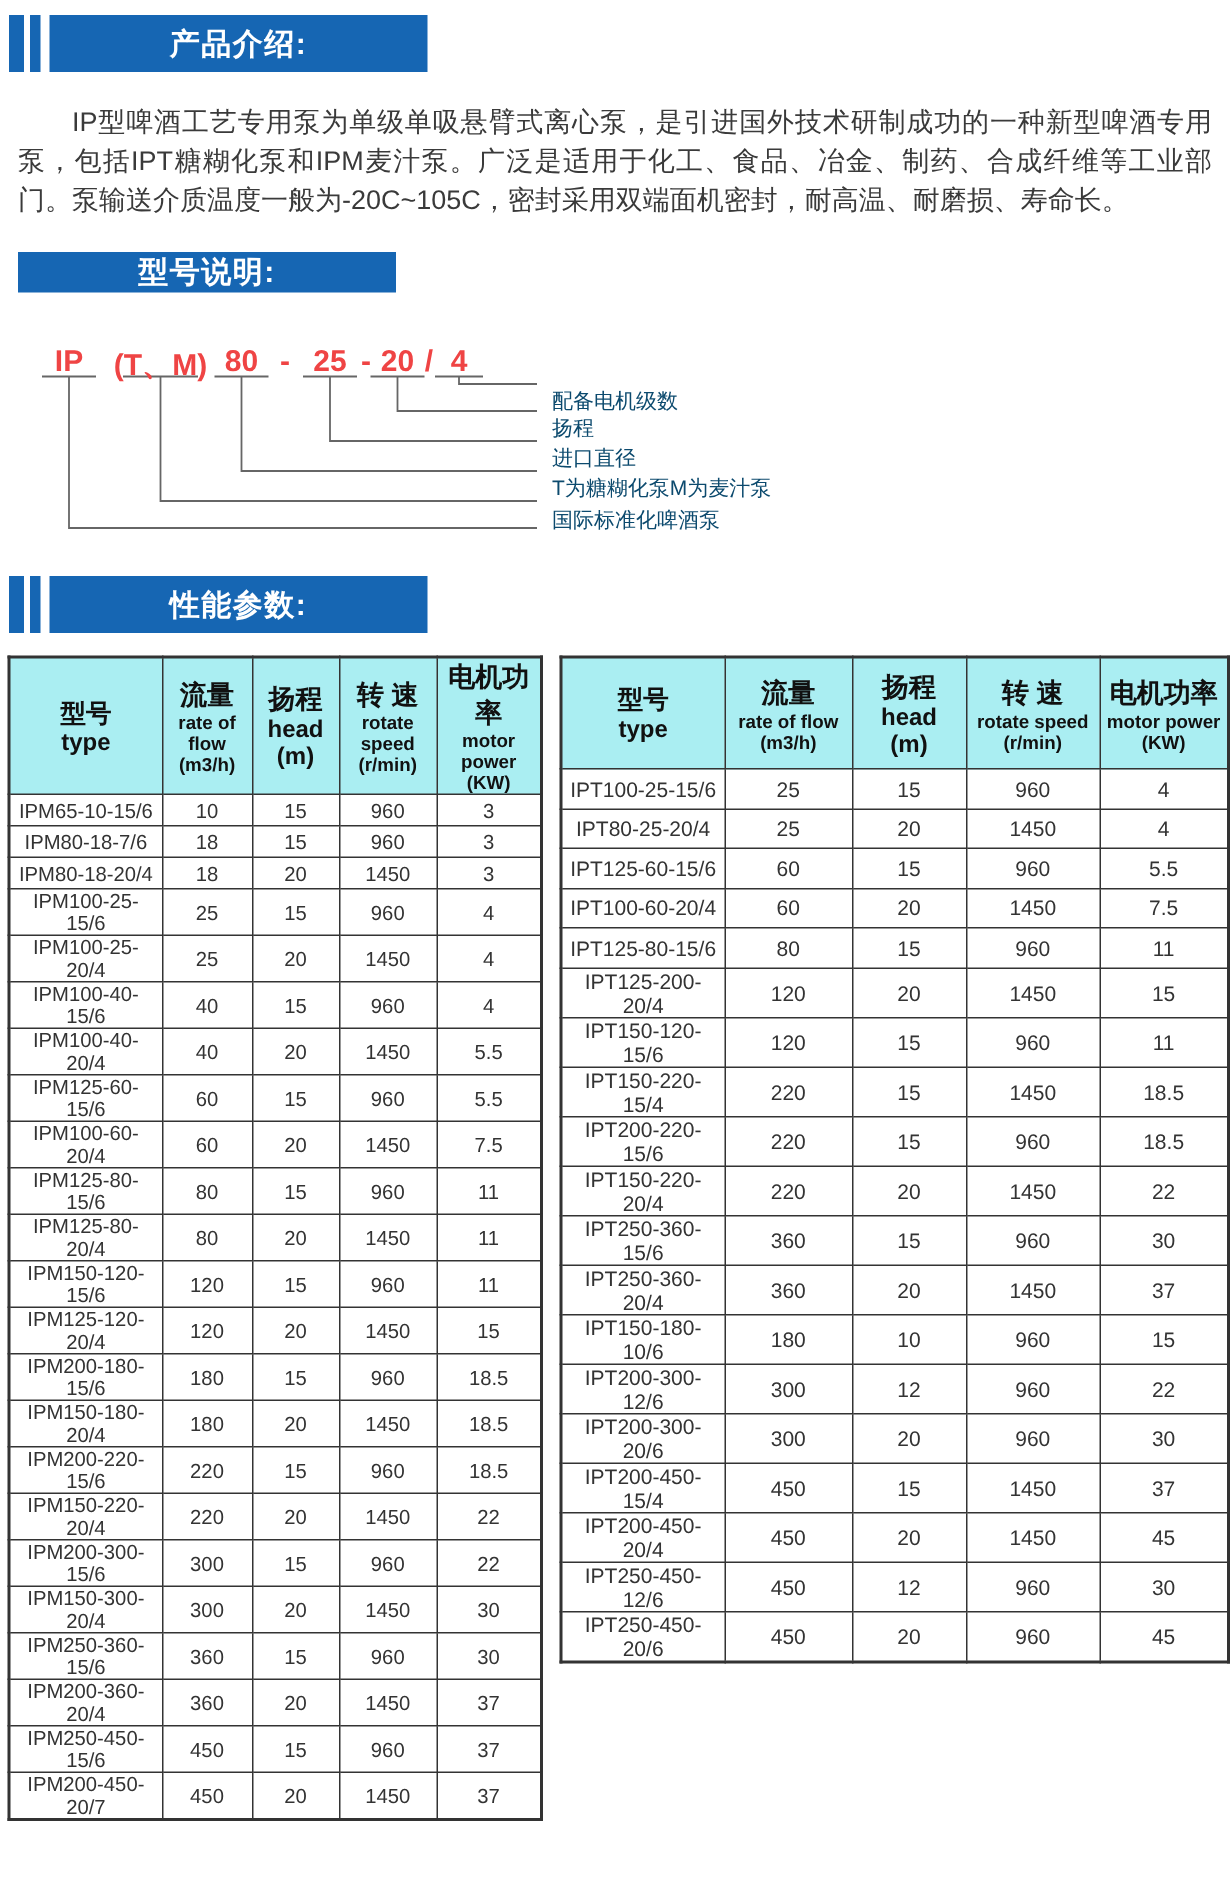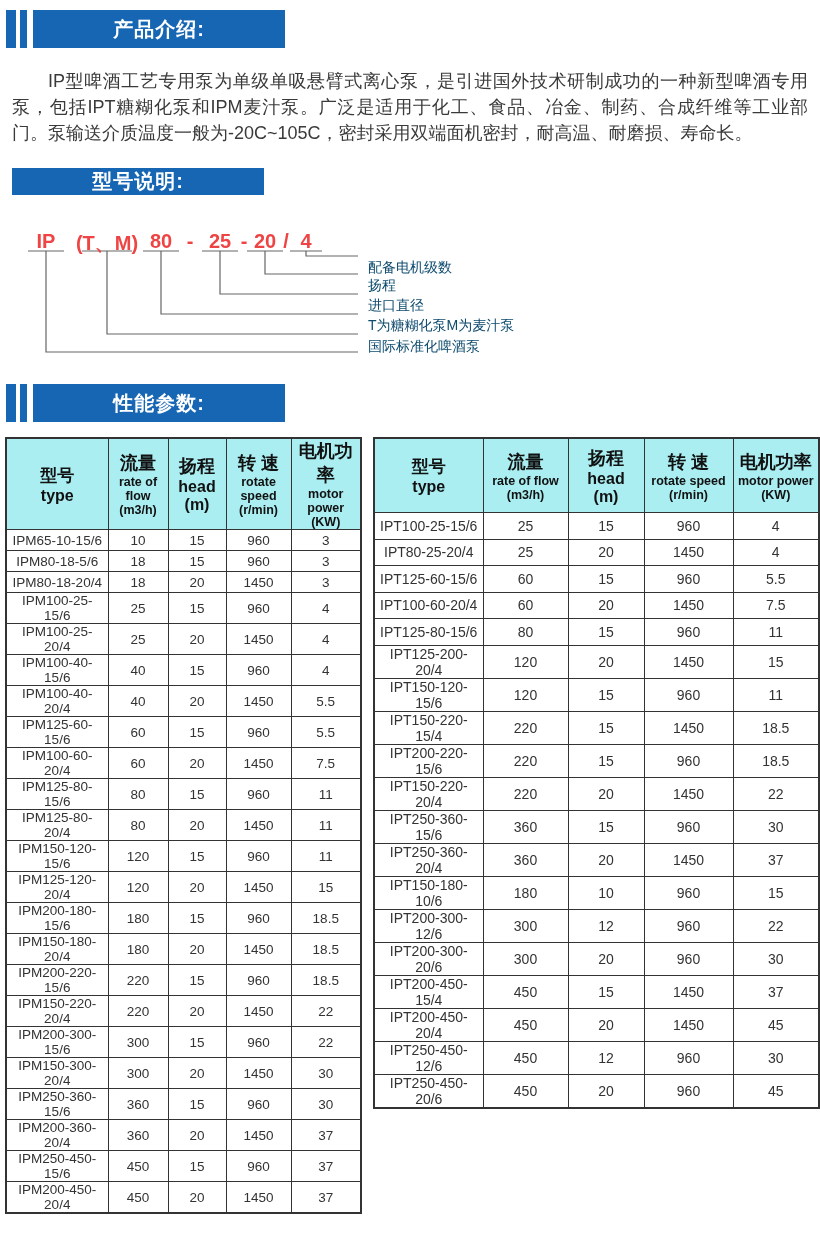--- a/index.html
+++ b/index.html
@@ -140,21 +140,21 @@
         </thead>
         <tbody>
           <tr>
             <td class="model-col">IPM65-10-15/6</td>
             <td>10</td>
             <td>15</td>
             <td>960</td>
             <td>3</td>
           </tr>
           <tr>
-            <td class="model-col">IPM80-18-5/6</td>
+            <td class="model-col">IPM80-18-7/6</td>
             <td>18</td>
             <td>15</td>
             <td>960</td>
             <td>3</td>
           </tr>
           <tr>
             <td class="model-col">IPM80-18-20/4</td>
             <td>18</td>
             <td>20</td>
             <td>1450</td>
@@ -287,21 +287,21 @@
             <td>37</td>
           </tr>
           <tr>
             <td class="model-col">IPM250-450-15/6</td>
             <td>450</td>
             <td>15</td>
             <td>960</td>
             <td>37</td>
           </tr>
           <tr>
-            <td class="model-col">IPM200-450-20/4</td>
+            <td class="model-col">IPM200-450-20/7</td>
             <td>450</td>
             <td>20</td>
             <td>1450</td>
             <td>37</td>
           </tr>
         </tbody>
       </table>
     <table id="table-right">
       <colgroup>
           <col style="width:109px">

